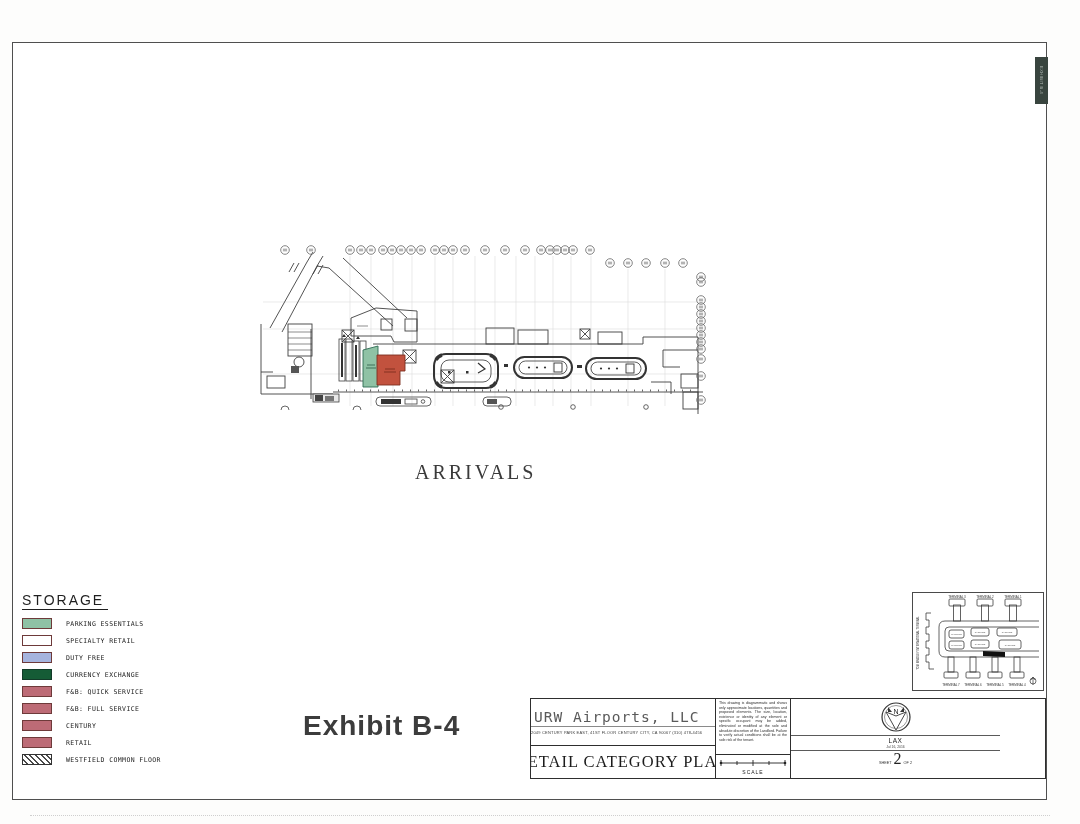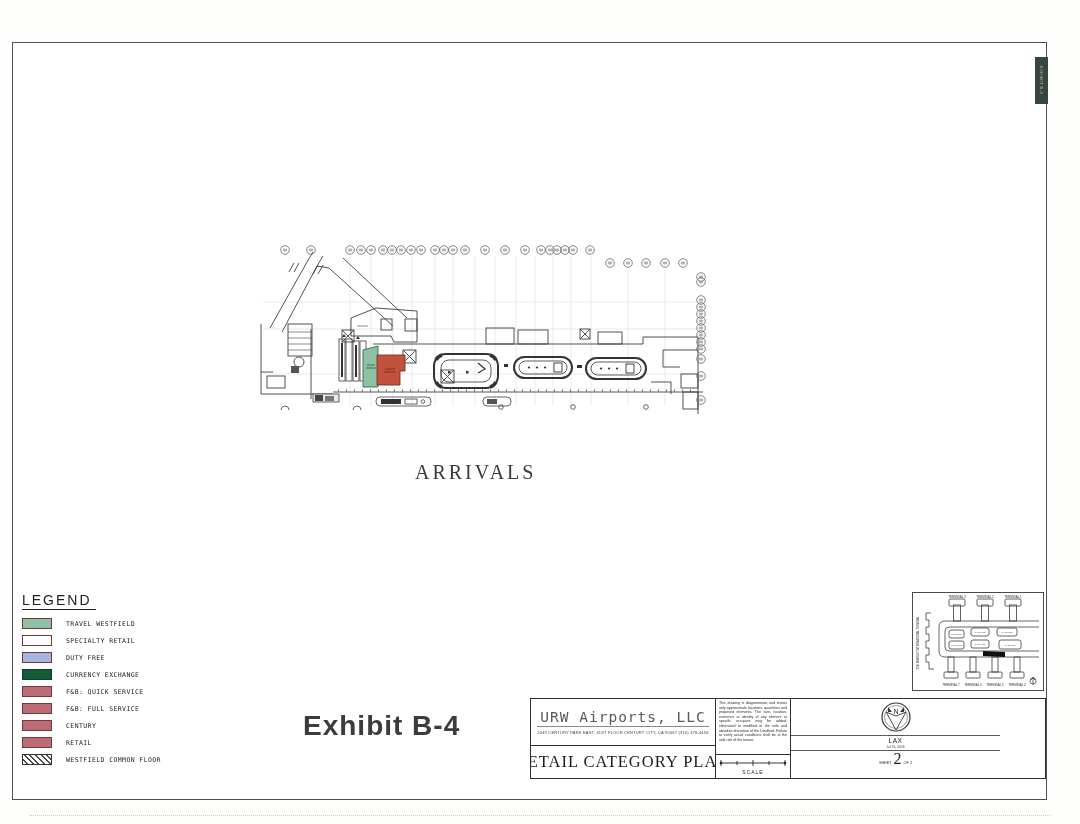--- a/index.html
+++ b/index.html
@@ -23,21 +23,21 @@
   .lg-label{margin-left:14px;font-family:"DejaVu Sans Mono",monospace;font-size:6.5px;
     letter-spacing:.4px;color:#232323;white-space:nowrap;}
   
   #exhibit{left:303px;top:710px;font-size:28px;font-weight:bold;color:#3c3c3c;letter-spacing:1px;}
   
   #title-block{left:530px;top:698px;width:516px;height:81px;border:1.5px solid #2e2e2e;
     display:grid;grid-template-columns:184px 75px 210px 1fr;box-sizing:border-box;background:#fff;}
   .tb-cell{border-left:1.2px solid #2e2e2e;box-sizing:border-box;position:relative;overflow:hidden;}
   .tb-cell:first-child{border-left:none;}
   #tb-c1-top{height:47px;border-bottom:1.2px solid #2e2e2e;box-sizing:border-box;
-    display:flex;flex-direction:column;align-items:center;justify-content:center;}
+    display:flex;flex-direction:column;justify-content:center;}
   #company-name{font-family:"DejaVu Sans Mono",monospace;font-size:14.5px;color:#5a5a5a;
     letter-spacing:1px;border-bottom:1px solid #8a8a8a;padding:0 3px 1px 3px;white-space:nowrap;}
   #company-address{font-size:4px;color:#3f3f3f;letter-spacing:.2px;margin-top:3px;white-space:nowrap;}
   #tb-c1-bottom{height:31px;display:flex;align-items:center;justify-content:center;}
   #drawing-title{font-family:"Liberation Serif",serif;font-size:16.5px;color:#1c1c1c;letter-spacing:1px;white-space:nowrap;}
   #disclaimer{height:56px;border-bottom:1.2px solid #2e2e2e;box-sizing:border-box;padding:2px 3px;
     font-size:3.6px;line-height:4.6px;color:#2b2b2b;text-align:justify;}
   #scale-box{height:23px;display:flex;flex-direction:column;align-items:center;justify-content:center;}
   #scale-label{font-size:5px;color:#222;letter-spacing:1px;margin-top:1px;}
   #project-name{position:absolute;left:0;right:0;bottom:13px;text-align:center;
@@ -258,25 +258,25 @@
       <circle cx="448" cy="152" r="4.3" fill="none" stroke="#666" stroke-width="0.8"></circle>
       <rect x="445.9" y="150.6" width="4.2" height="2.8" fill="#9a9a9a" opacity="0.75"></rect>
       <circle cx="448" cy="176" r="4.3" fill="none" stroke="#666" stroke-width="0.8"></circle>
       <rect x="445.9" y="174.6" width="4.2" height="2.8" fill="#9a9a9a" opacity="0.75"></rect>
     </g>
 </svg>
 
 <div id="arrivals" class="abs">ARRIVALS</div>
 
 <div id="legend" class="abs">
-  <div id="legend-title">LEGEND</div>
+  <div id="legend-title">STORAGE</div>
   <div id="legend-items">
       <div class="lg-row">
         <span class="lg-swatch" style="background: rgb(143, 194, 165);"></span>
-        <span class="lg-label">TRAVEL WESTFIELD</span>
+        <span class="lg-label">PARKING ESSENTIALS</span>
       </div>
       <div class="lg-row">
         <span class="lg-swatch" style="background: rgb(255, 255, 255);"></span>
         <span class="lg-label">SPECIALTY RETAIL</span>
       </div>
       <div class="lg-row">
         <span class="lg-swatch" style="background: rgb(166, 180, 222);"></span>
         <span class="lg-label">DUTY FREE</span>
       </div>
       <div class="lg-row">

